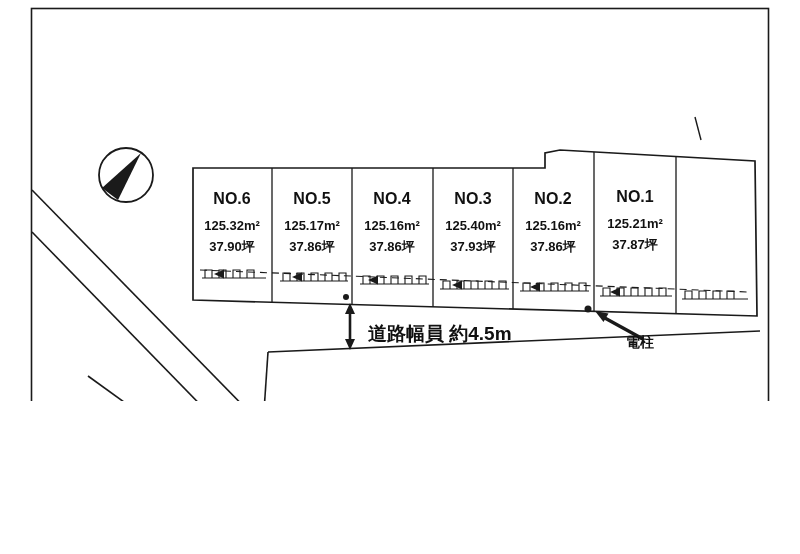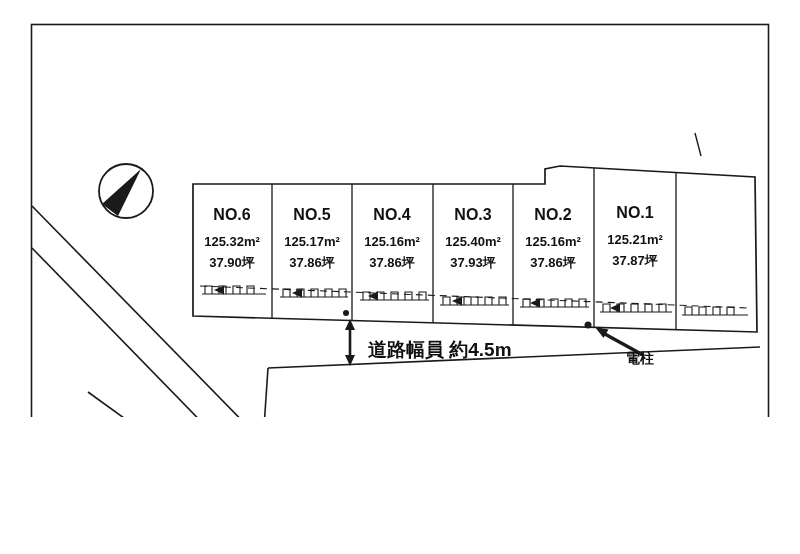--- a/index.html
+++ b/index.html
@@ -1,17 +1,17 @@
 <!DOCTYPE html>
 <html><head>
 <meta charset="utf-8">
 <style>
   html,body{margin:0;padding:0;background:#ffffff;}
   .canvas{position:relative;width:800px;height:401px;background:#ffffff;overflow:hidden;
-          font-family:"Liberation Sans",sans-serif;margin-top:16px;}
+          font-family:"Liberation Sans",sans-serif;}
   svg{position:absolute;left:0;top:0;}
   .ln{stroke:#1a1a1a;fill:none;}
   .frame{stroke-width:1.6;}
   .parcel{stroke-width:1.7;}
   .divider{stroke-width:1.3;}
   .road{stroke-width:1.6;}
   .tick{stroke-width:1.4;}
   .dash{stroke:#1a1a1a;stroke-width:1.1;stroke-dasharray:7 5;fill:none;}
   .wall{fill:none;stroke:#1a1a1a;stroke-width:1.1;}
   .tri{fill:#1a1a1a;stroke:none;}

